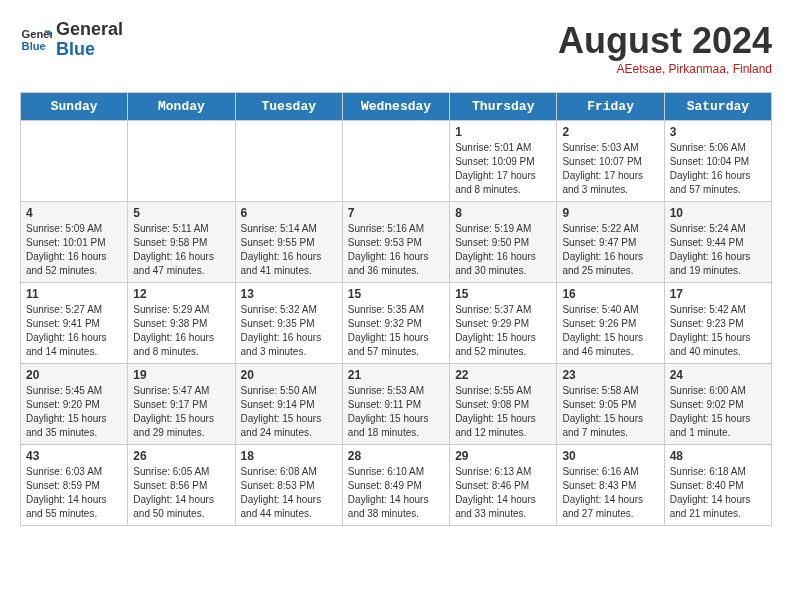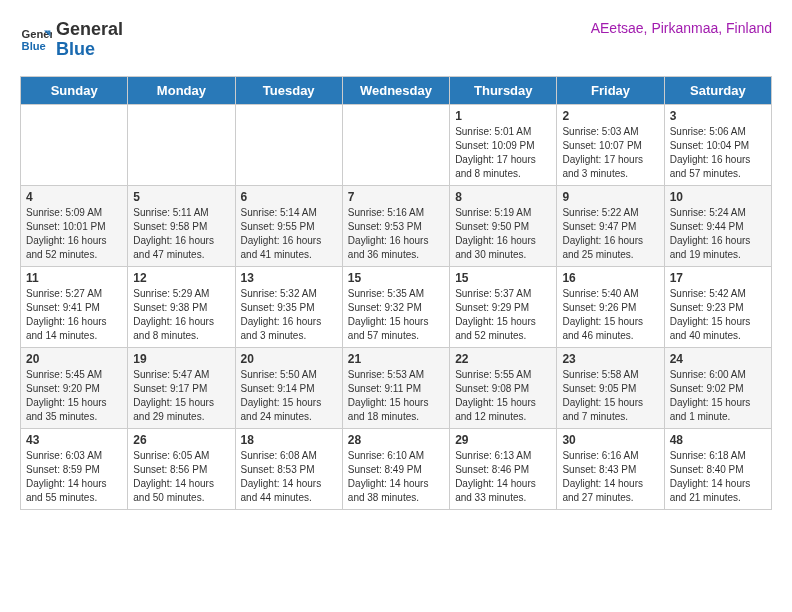--- a/index.html
+++ b/index.html
@@ -34,36 +34,37 @@
     }
     .title-section {
       text-align: right;
     }
     .calendar-title {
       font-size: 36px;
       font-weight: bold;
       color: #333;
     }
     .calendar-subtitle {
-      font-size: 14px;
-      color: #a21caf;
+      font-size: 12px;
+      color: #b91c1c;
     }
     table {
       width: 100%;
       border-collapse: collapse;
       table-layout: fixed;
     }
     thead tr th {
       background-color: #2979b8;
       color: #fff;
       font-size: 13px;
       font-weight: bold;
       padding: 6px 0;
       text-align: center;
       border: 1px solid #ccc;
+      font-family: Liberation Mono, monospace;
     }
     tbody tr td {
       border: 1px solid #ccc;
       vertical-align: top;
       padding: 4px 5px;
       font-size: 10.5px;
       color: #333;
       background: #fff;
       height: 80px;
     }
@@ -95,20 +96,21 @@
       <text x="2" y="32" font-size="14" font-weight="bold" fill="#1a6ab0">Blue</text>
       <polygon points="30,8 38,16 34,8" fill="#1a6ab0"></polygon>
       <polygon points="34,8 38,16 38,8" fill="#2979b8"></polygon>
     </svg>
     <div>
       <div class="logo-text">General</div>
       <div class="logo-text logo-blue">Blue</div>
     </div>
   </div>
   <div class="title-section">
+    <div class="calendar-title">August 2024</div>
     <div class="calendar-subtitle">AEetsae, Pirkanmaa, Finland</div>
   </div>
 </div>
 
 <table>
   <thead>
     <tr>
     <th>Sunday</th>
         <th>Monday</th>
         <th>Tuesday</th>

